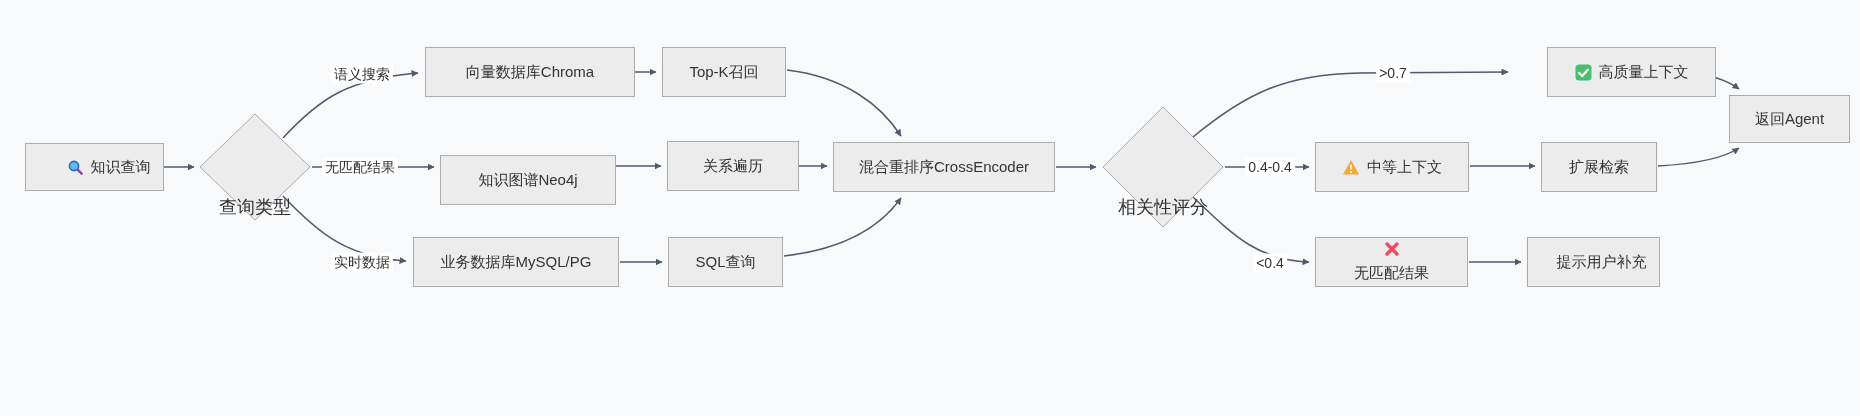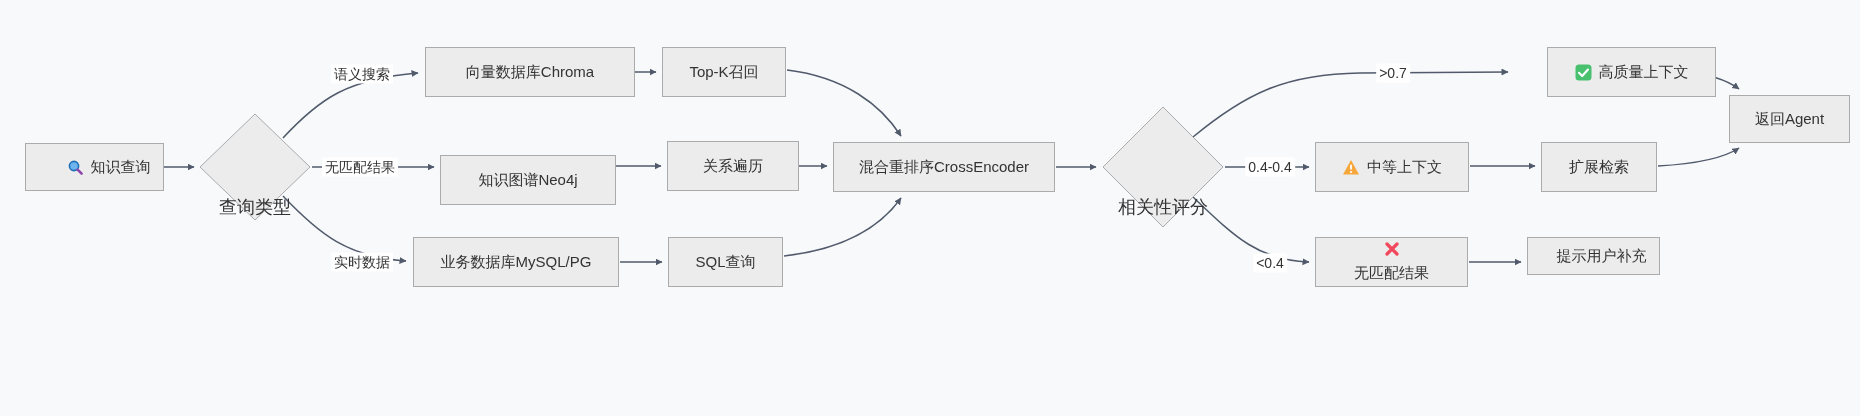--- a/index.html
+++ b/index.html
@@ -144,21 +144,21 @@
         <path d="M3 3 L13 13 M13 3 L3 13" stroke="#f1485c" stroke-width="3.2" stroke-linecap="round"></path>
       </svg>
     </span>
     <span>无匹配结果</span>
   </div>
 
   <div class="node" style="left:1541px;top:142px;width:116px;height:50px;">
     <span>扩展检索</span>
   </div>
 
-  <div class="node" style="left:1527px;top:237px;width:133px;height:38px;padding-left:16px;">
+  <div class="node" style="left:1527px;top:237px;width:133px;height:50px;padding-left:16px;">
     <span>提示用户补充</span>
   </div>
 
   <div class="node" style="left:1729px;top:95px;width:121px;height:48px;">
     <span>返回Agent</span>
   </div>
 
   <div class="edge-label" style="left:362px;top:74px;">语义搜索</div>
   <div class="edge-label" style="left:360px;top:167px;">无匹配结果</div>
   <div class="edge-label" style="left:362px;top:262px;">实时数据</div>

